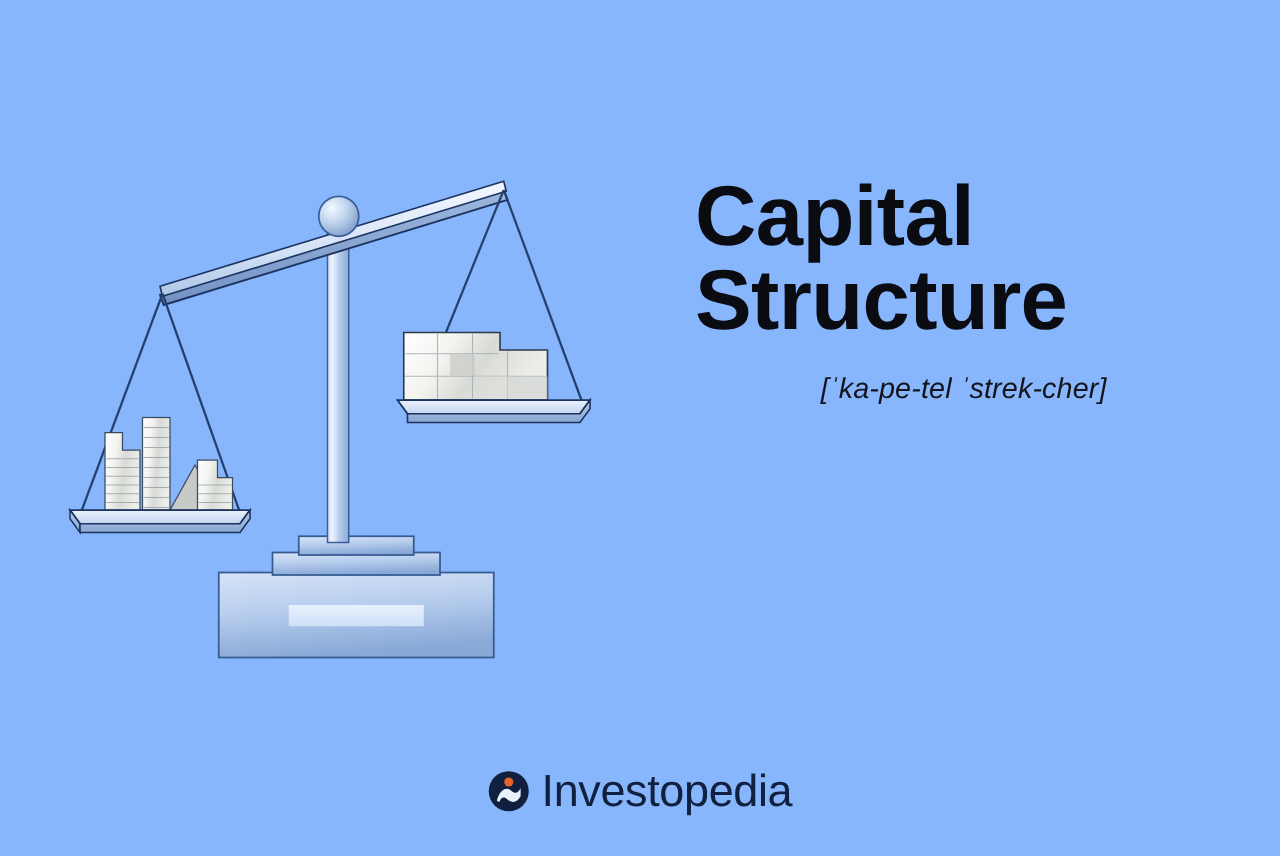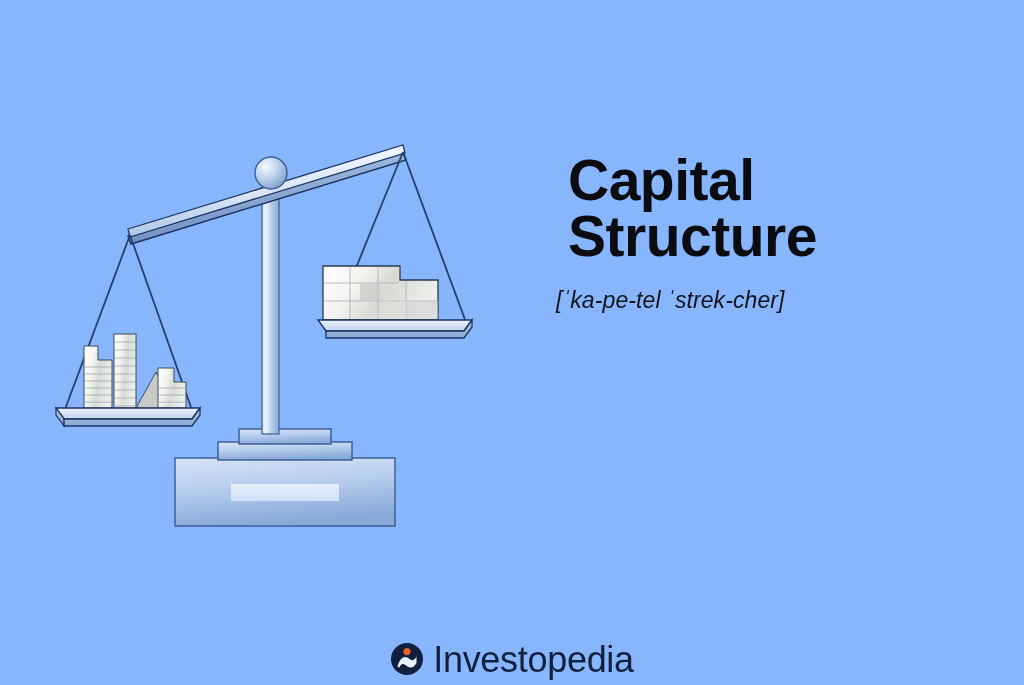--- a/index.html
+++ b/index.html
@@ -28,51 +28,53 @@
   .illustration svg { display: block; }
 
   
   .text-col {
     position: absolute;
     left: 556px;
     top: 140px;
     width: 430px;
   }
   .term-title {
-    font-size: 57px;
+    font-size: 68px;
     line-height: 0.99;
     font-weight: 700;
     letter-spacing: -0.5px;
     color: #0b0b12;
-    margin: 12px;
+    margin: 0;
     white-space: pre-line;
   }
   .pronunciation {
     margin: 22px 0 0 0;
     font-size: 23px;
     font-style: italic;
     color: #14141c;
     letter-spacing: 0.1px;
+    text-align: center;
   }
   .definition {
     margin: 34px 0 0 0;
     font-size: 29.5px;
     line-height: 1.38;
     color: #0f0f18;
     letter-spacing: -0.1px;
     max-width: 420px;
   }
 
   
   .logo {
     position: absolute;
     left: 0;
     right: 0;
-    bottom: 7px;
+    bottom: 34px;
     display: flex;
+    align-items: center;
     justify-content: center;
     gap: 9px;
   }
   .logo-mark { display: block; }
   .logo-word {
     font-size: 36px;
     font-weight: 400;
     color: #12203f;
     letter-spacing: -0.3px;
     line-height: 1;

